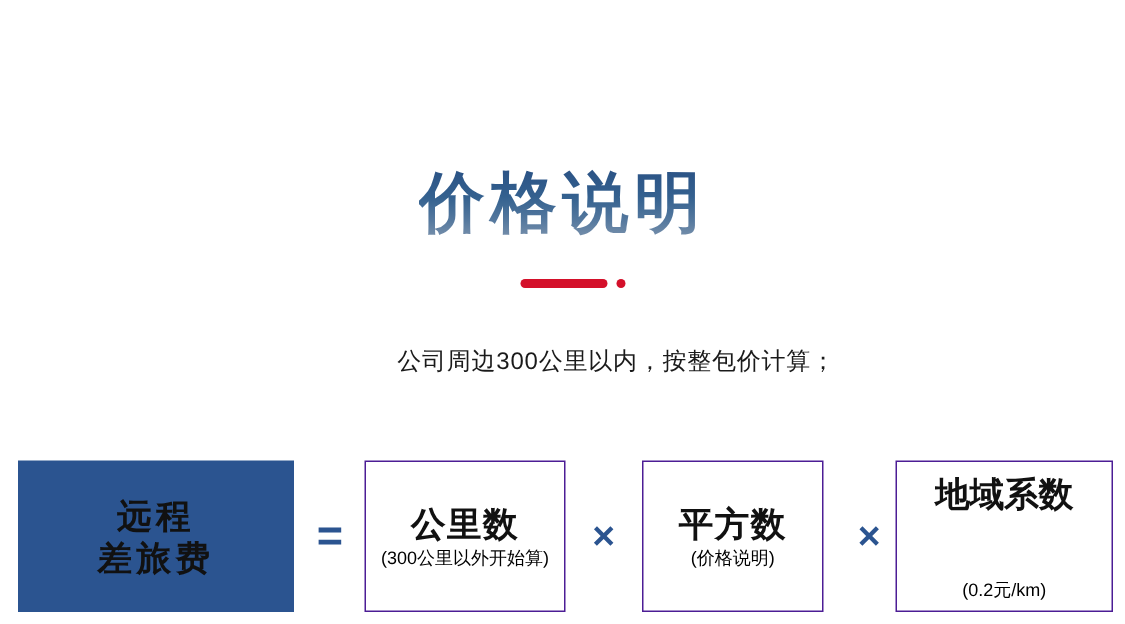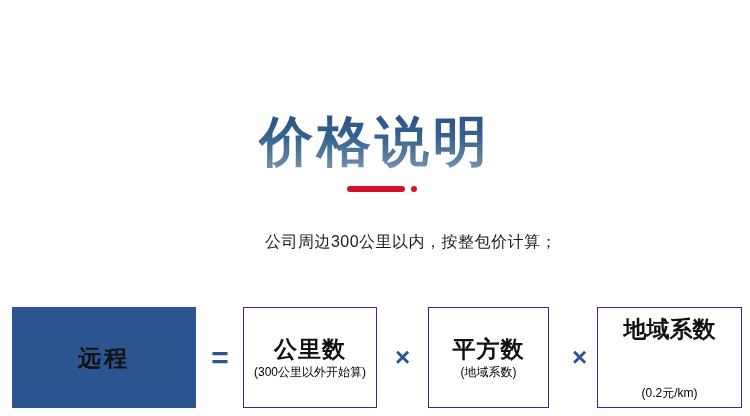--- a/index.html
+++ b/index.html
@@ -24,21 +24,21 @@
   
   .title-wrap {
     position: absolute;
     top: 84px;
     left: 0;
     width: 750px;
     text-align: center;
   }
   .page-title {
     display: inline-block;
-    font-size: 54px;
+    font-size: 44px;
     font-weight: bold;
     letter-spacing: 4px;
     line-height: 1.08;
     background: linear-gradient(180deg, #2B5285 0%, #34618F 40%, #54789E 72%, #7C93AD 100%);
     -webkit-background-clip: text;
     background-clip: text;
     color: transparent;
     margin-top: 28px;
     -webkit-text-fill-color: transparent;
   }
@@ -183,34 +183,35 @@
   </div>
 
   <div class="desc">
     <span class="desc-line">公司周边300公里以内，按整包价计算；</span>
   </div>
 
   <div class="formula">
 
     <div class="formula-term term-blue">
       <span class="term-main">远程</span>
+      <span class="term-main">差旅费</span>
     </div>
 
     <div class="op op-equals">=</div>
 
     <div class="formula-term term-box box-1">
       <span class="term-main">公里数</span>
       <span class="term-sub">(300公里以外开始算)</span>
     </div>
 
     <div class="op op-times-1">×</div>
 
     <div class="formula-term term-box box-2">
       <span class="term-main">平方数</span>
-      <span class="term-sub">(地域系数)</span>
+      <span class="term-sub">(价格说明)</span>
     </div>
 
     <div class="op op-times-2">×</div>
 
     <div class="formula-term term-box box-3">
       <span class="term-main">地域系数</span>
       <span class="term-sub">(0.2元/km)</span>
     </div>
 
   </div>

